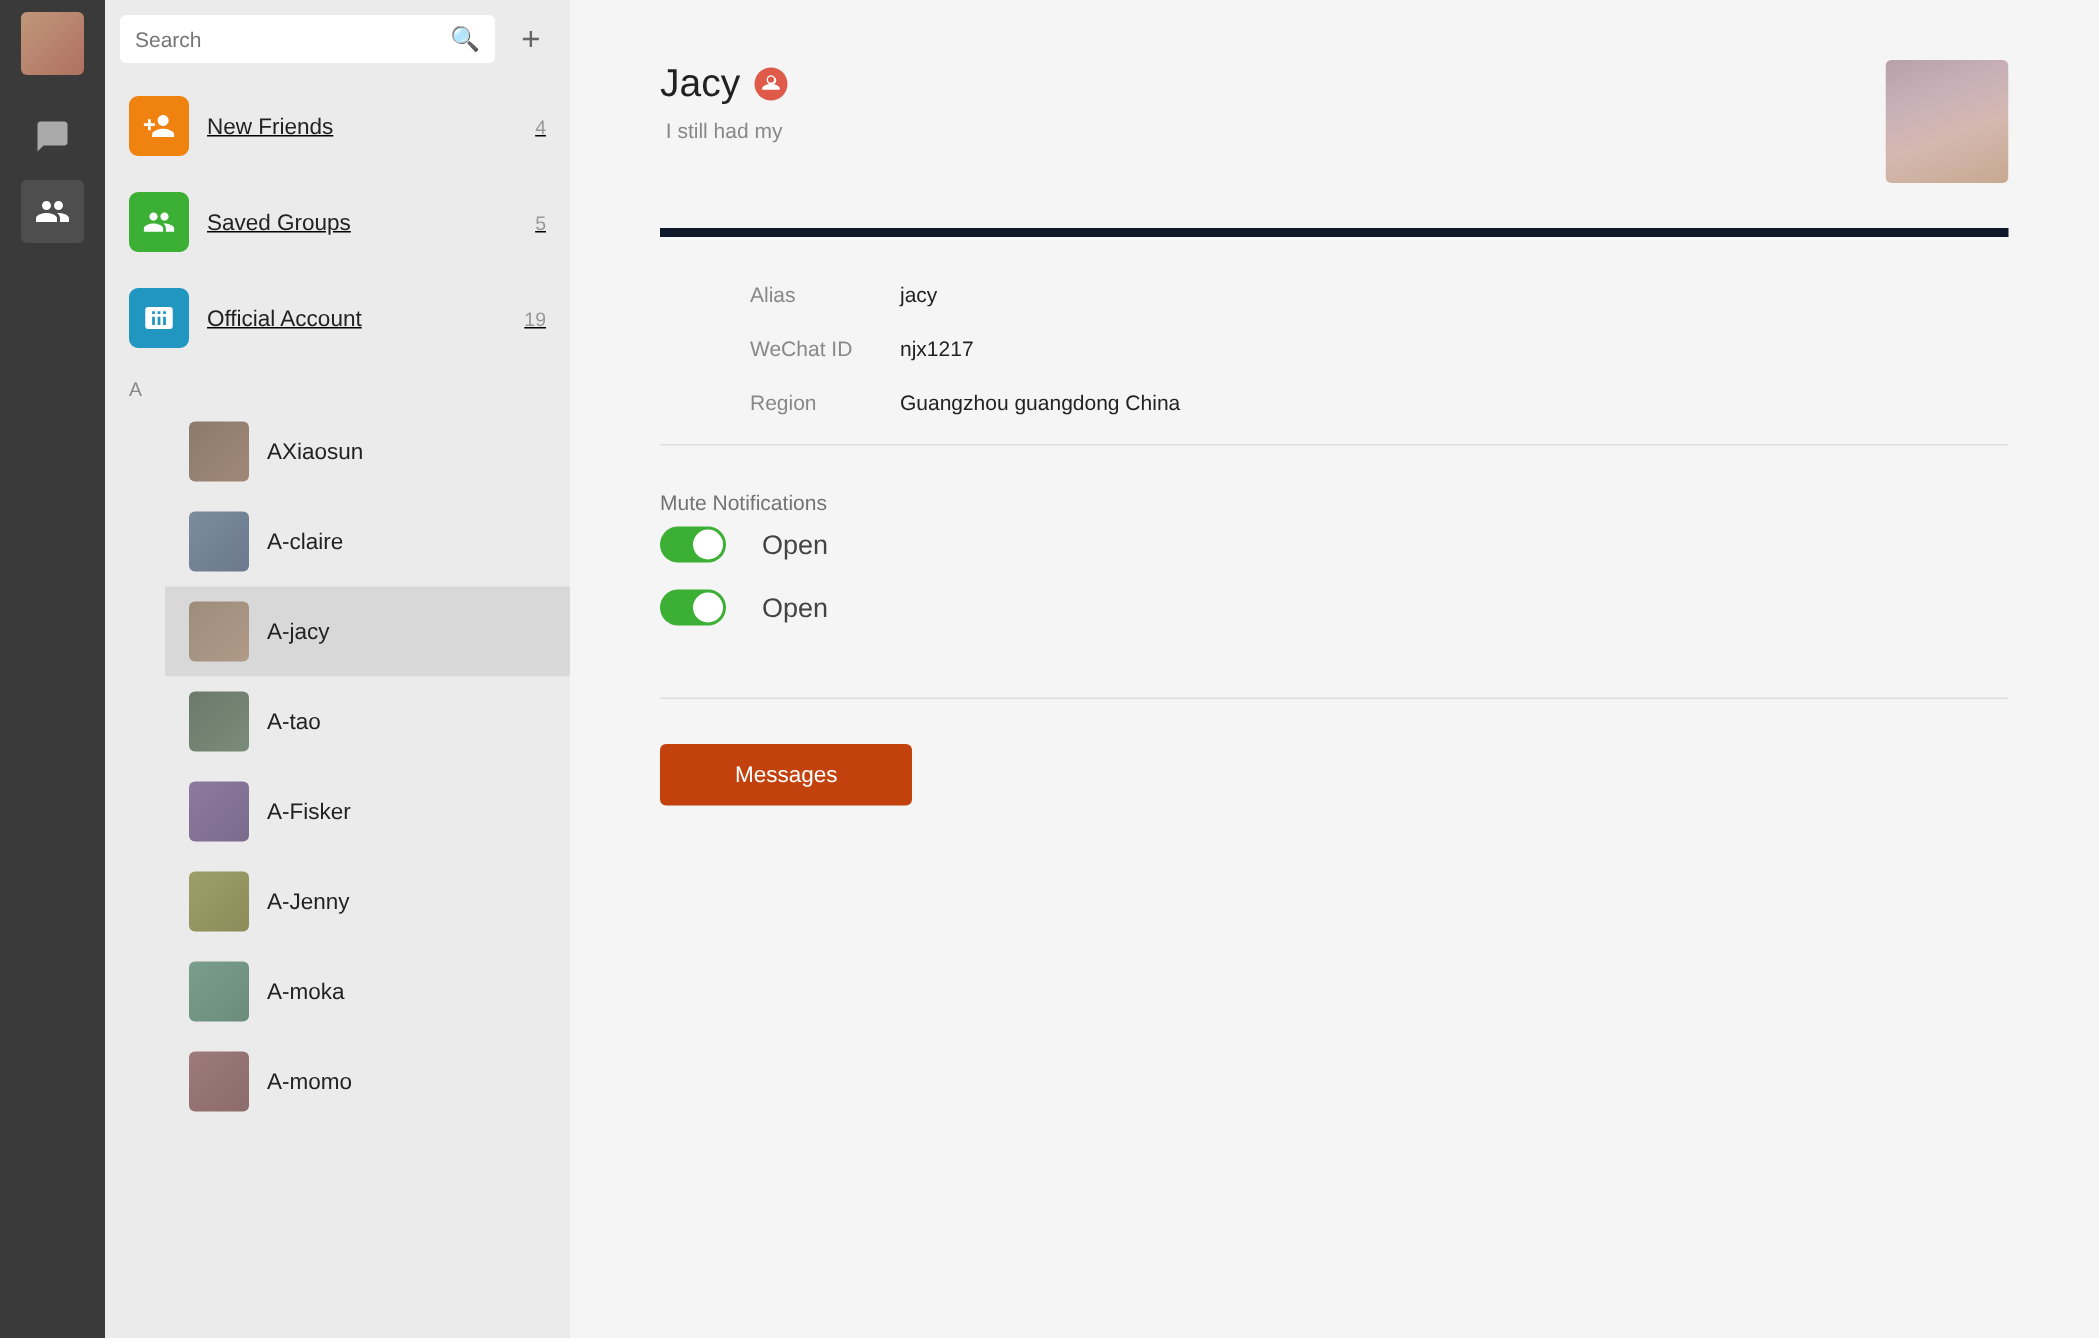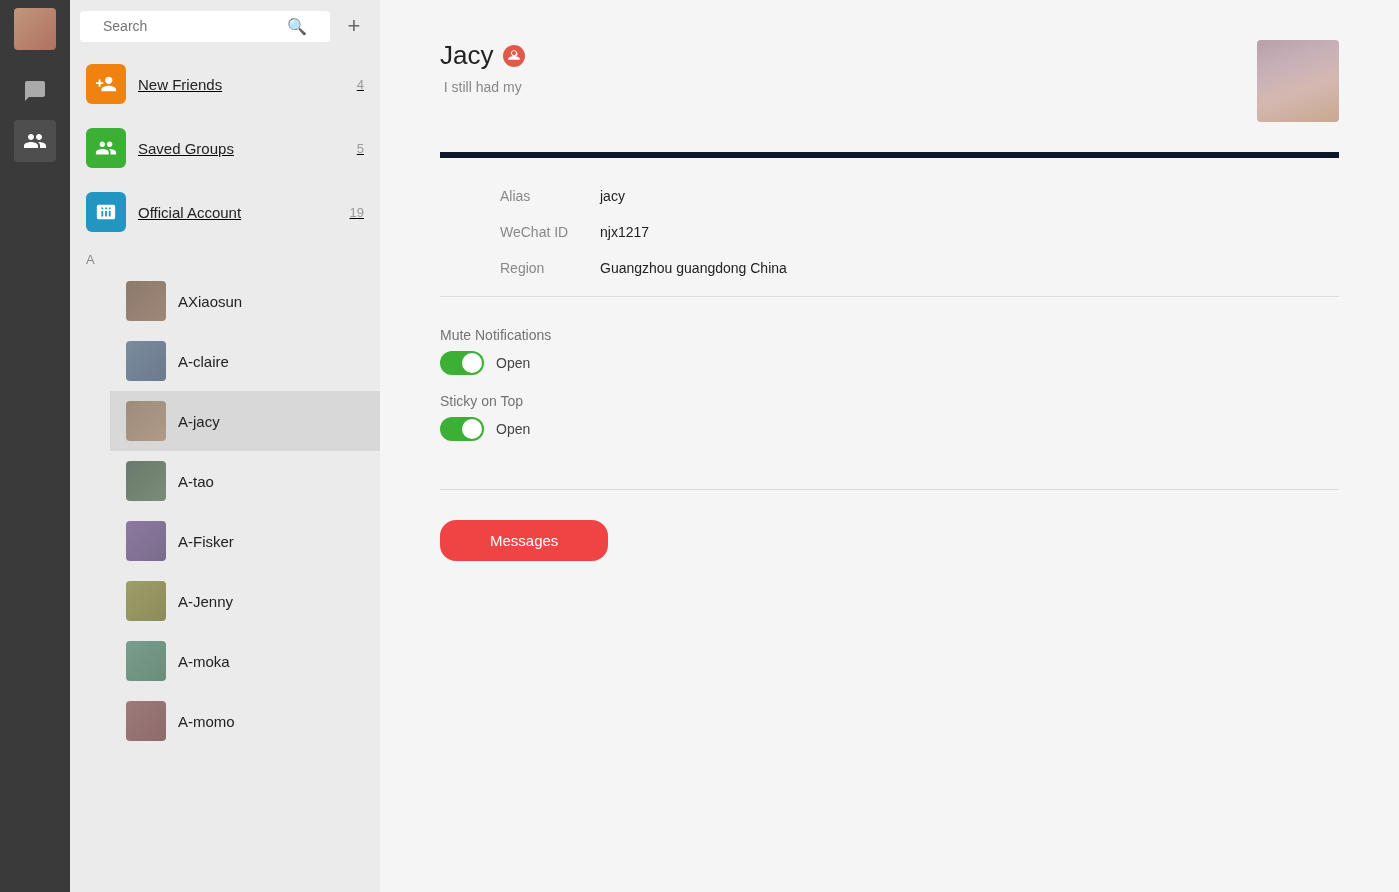--- a/index.html
+++ b/index.html
@@ -62,21 +62,21 @@
       gap: 8px;
       background: #ebebeb;
     }
     .search-input-wrapper {
       flex: 1;
       position: relative;
       background: #fff;
       border-radius: 4px;
       display: flex;
       align-items: center;
-      padding: 6px 23px;
+      padding: 6px 10px;
     }
     .search-input {
       border: none;
       outline: none;
       background: transparent;
       font-size: 14px;
       color: #666;
       width: 100%;
     }
     .search-icon-wrap {
@@ -310,36 +310,37 @@
       height: 20px;
       background: white;
       border-radius: 50%;
       position: absolute;
       top: 2px;
       right: 2px;
       transition: left 0.2s;
     }
 
     .toggle-text {
-      font-size: 14px;
+      font-size: 18px;
       color: #444;
+      margin-left: 12px;
     }
 
     
     .messages-btn-section {
       padding: 20px 60px;
     }
 
     .messages-btn {
-      background: #ef4444;
+      background: #c2410c;
       color: white;
       border: none;
       padding: 12px 50px;
       font-size: 15px;
-      border-radius: 16px;
+      border-radius: 4px;
       cursor: pointer;
     }
 
     
     .contact-list::-webkit-scrollbar { width: 4px; }
     .contact-list::-webkit-scrollbar-track { background: transparent; }
     .contact-list::-webkit-scrollbar-thumb { background: #ccc; border-radius: 2px; }
   </style>
 </head>
 <body>
@@ -479,21 +480,20 @@
       <div class="setting-label">Mute Notifications</div>
       <div class="toggle-row">
         <div class="toggle-switch">
           <div class="toggle-knob"></div>
         </div>
         <span class="toggle-text">Open</span>
       </div>
     </div>
 
     <div class="setting-item">
-      <div class="setting-label">Sticky on Top</div>
       <div class="toggle-row">
         <div class="toggle-switch">
           <div class="toggle-knob"></div>
         </div>
         <span class="toggle-text">Open</span>
       </div>
     </div>
   </div>
 
   <div class="divider"></div>

